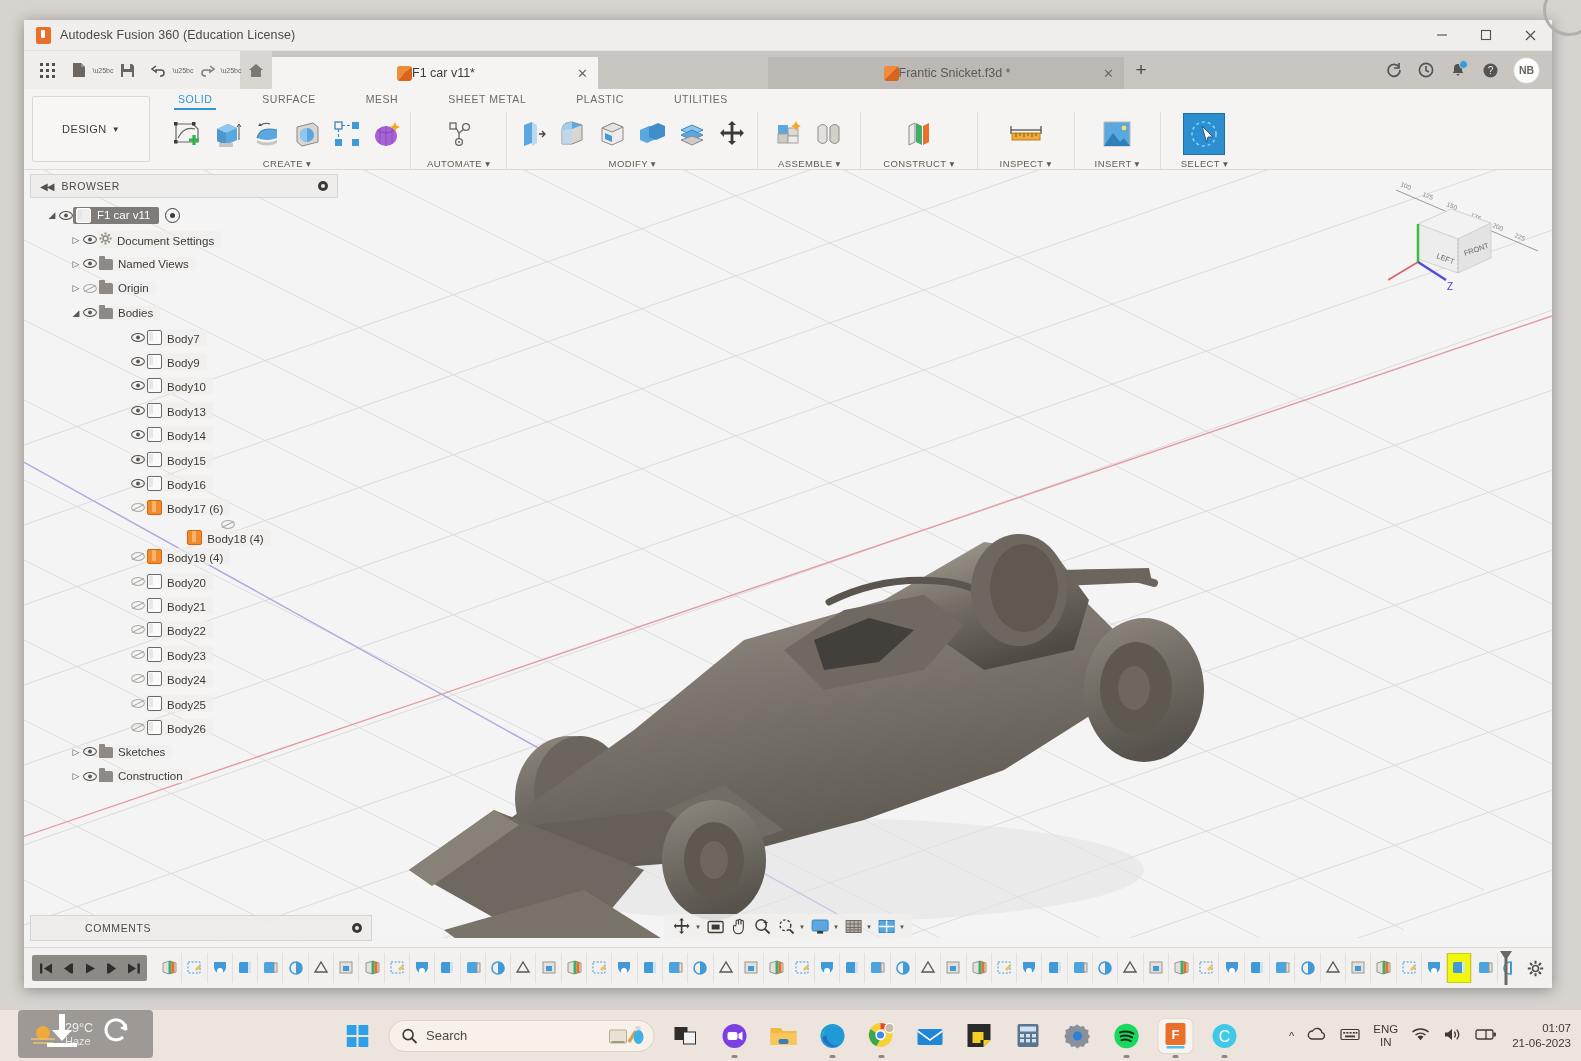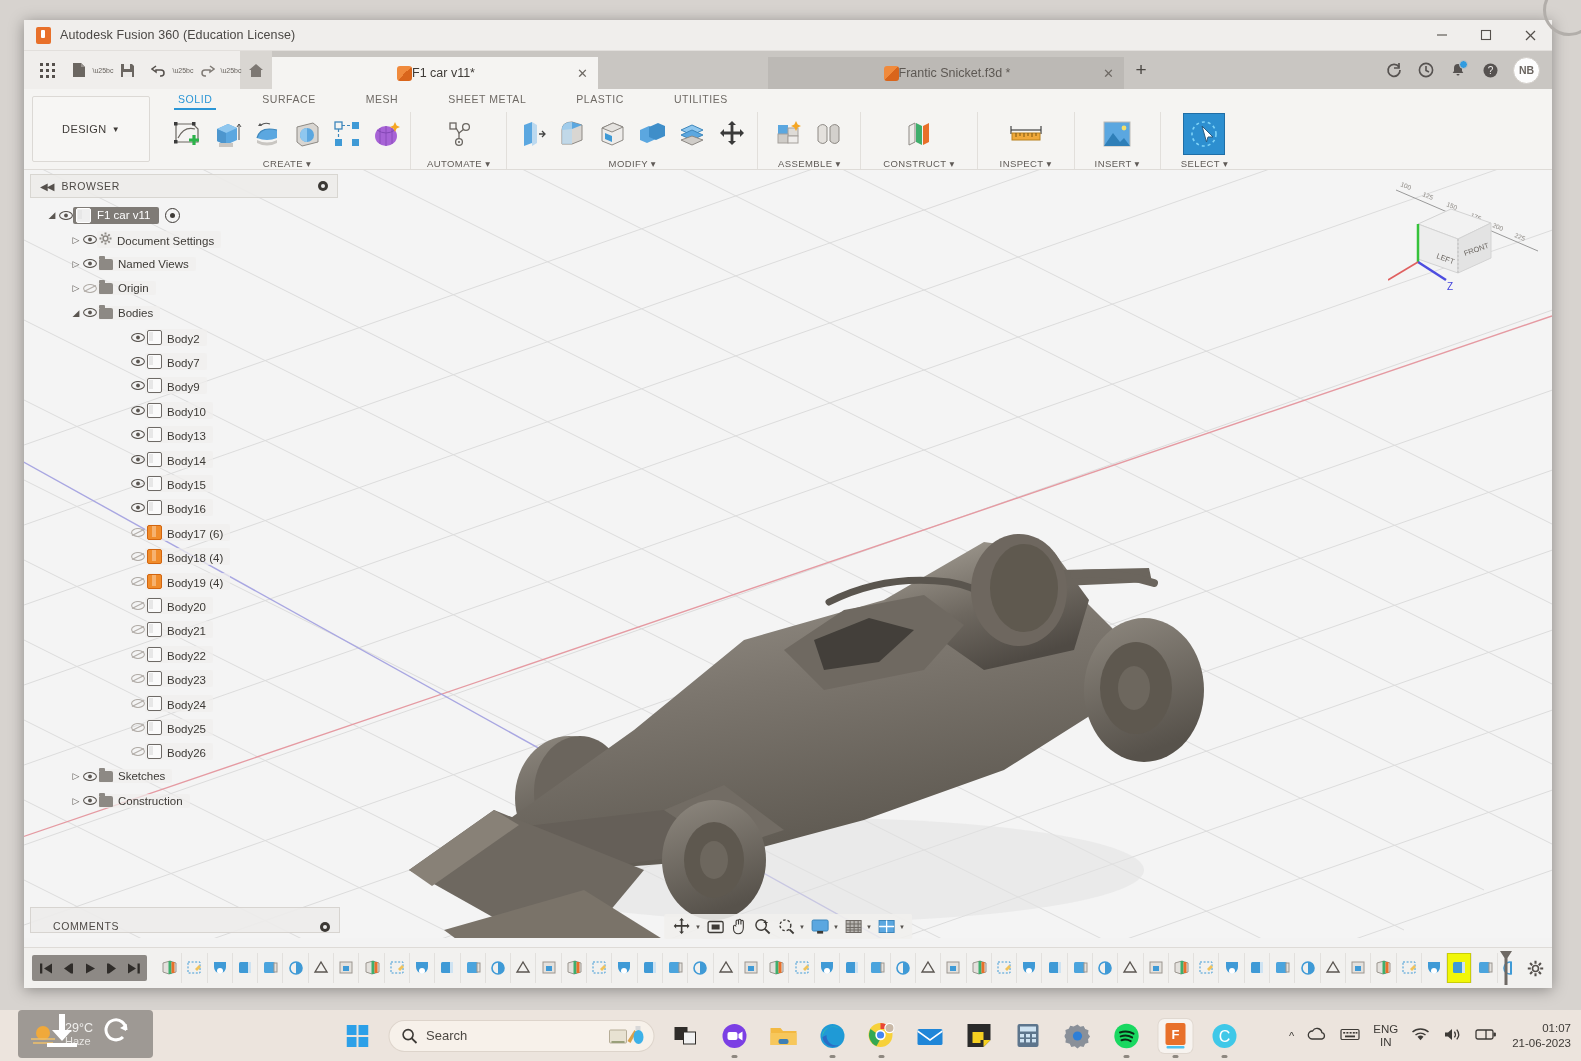--- a/index.html
+++ b/index.html
@@ -82,22 +82,22 @@
   .bodyico.orange:after{background:#f6b270;left:4px;width:4px;top:0;height:11px;}
   .rootsel{background:#7f7b76;color:#fff;padding:1px 9px 1px 3px;border-radius:2px;display:flex;align-items:center;gap:6px;}
   .rootsel .bodyico{border-color:#fff;background:#efefef;}
   .radio{width:13px;height:13px;border-radius:50%;border:1.6px solid #3f3b37;display:flex;align-items:center;justify-content:center;margin-left:6px;}
   .radio:after{content:"";width:5px;height:5px;border-radius:50%;background:#3f3b37;}
 
   
   .viewcube{position:absolute;right:14px;top:6px;width:150px;height:125px;}
 
   
-  .comments{position:absolute;left:6px;bottom:14px;width:308px;height:24px;background:rgba(237,236,234,.92);
-            border:1px solid rgba(210,207,203,.85);display:flex;align-items:flex-end;}
+  .comments{position:absolute;left:6px;bottom:6px;width:308px;height:24px;background:rgba(237,236,234,.92);
+            border:1px solid rgba(210,207,203,.85);display:flex;align-items:center;padding-left:32px;}
   .comments .ttl{font-size:10.5px;color:#4d4945;letter-spacing:.6px;margin-left:22px;flex:1;}
   .comments .dot{width:10px;height:10px;border-radius:50%;background:#3c3935;margin-right:9px;position:relative;}
   .comments .dot:after{content:"";position:absolute;left:3px;top:3px;width:4px;height:4px;border-radius:50%;background:#ededed;}
   .navbar{position:absolute;left:50%;transform:translateX(-50%);bottom:8px;height:25px;background:rgba(240,239,237,.88);
           display:flex;align-items:center;padding:0 5px;gap:1px;border-radius:2px;}
   .nvi{height:22px;display:flex;align-items:center;justify-content:center;padding:0 3px;}
   .nvcar{font-size:6px;color:#55504c;padding-right:2px;}
 
   
   .timeline{height:40px;background:#f2f1ef;border-top:1px solid #dedbd7;display:flex;align-items:center;flex:none;position:relative;}
@@ -667,128 +667,115 @@
             <div class="trow" style="padding-left: 88px;">
               <span class="tri"></span>
               <span class="eye">
                 <svg width="14" height="9" viewBox="0 0 14 9">
                   <ellipse cx="7" cy="4.5" rx="6.4" ry="4" fill="none" stroke="#5b5651" stroke-width="1.1"></ellipse>
                   <circle cx="7" cy="4.5" r="1.9" fill="#5b5651"></circle>
                 </svg>
               </span>
               <span class="chip">
                 <span class="bodyico"></span>
-                <span>Body2</span>
+                <span>Body7</span>
               </span>
             </div>
             <div class="trow" style="padding-left: 88px;">
               <span class="tri"></span>
               <span class="eye">
                 <svg width="14" height="9" viewBox="0 0 14 9">
                   <ellipse cx="7" cy="4.5" rx="6.4" ry="4" fill="none" stroke="#5b5651" stroke-width="1.1"></ellipse>
                   <circle cx="7" cy="4.5" r="1.9" fill="#5b5651"></circle>
                 </svg>
               </span>
               <span class="chip">
                 <span class="bodyico"></span>
-                <span>Body7</span>
+                <span>Body9</span>
               </span>
             </div>
             <div class="trow" style="padding-left: 88px;">
               <span class="tri"></span>
               <span class="eye">
                 <svg width="14" height="9" viewBox="0 0 14 9">
                   <ellipse cx="7" cy="4.5" rx="6.4" ry="4" fill="none" stroke="#5b5651" stroke-width="1.1"></ellipse>
                   <circle cx="7" cy="4.5" r="1.9" fill="#5b5651"></circle>
                 </svg>
               </span>
               <span class="chip">
                 <span class="bodyico"></span>
-                <span>Body9</span>
+                <span>Body10</span>
               </span>
             </div>
             <div class="trow" style="padding-left: 88px;">
               <span class="tri"></span>
               <span class="eye">
                 <svg width="14" height="9" viewBox="0 0 14 9">
                   <ellipse cx="7" cy="4.5" rx="6.4" ry="4" fill="none" stroke="#5b5651" stroke-width="1.1"></ellipse>
                   <circle cx="7" cy="4.5" r="1.9" fill="#5b5651"></circle>
                 </svg>
               </span>
               <span class="chip">
                 <span class="bodyico"></span>
-                <span>Body10</span>
+                <span>Body13</span>
               </span>
             </div>
             <div class="trow" style="padding-left: 88px;">
               <span class="tri"></span>
               <span class="eye">
                 <svg width="14" height="9" viewBox="0 0 14 9">
                   <ellipse cx="7" cy="4.5" rx="6.4" ry="4" fill="none" stroke="#5b5651" stroke-width="1.1"></ellipse>
                   <circle cx="7" cy="4.5" r="1.9" fill="#5b5651"></circle>
                 </svg>
               </span>
               <span class="chip">
                 <span class="bodyico"></span>
-                <span>Body13</span>
+                <span>Body14</span>
               </span>
             </div>
             <div class="trow" style="padding-left: 88px;">
               <span class="tri"></span>
               <span class="eye">
                 <svg width="14" height="9" viewBox="0 0 14 9">
                   <ellipse cx="7" cy="4.5" rx="6.4" ry="4" fill="none" stroke="#5b5651" stroke-width="1.1"></ellipse>
                   <circle cx="7" cy="4.5" r="1.9" fill="#5b5651"></circle>
                 </svg>
               </span>
               <span class="chip">
                 <span class="bodyico"></span>
-                <span>Body14</span>
+                <span>Body15</span>
               </span>
             </div>
             <div class="trow" style="padding-left: 88px;">
               <span class="tri"></span>
               <span class="eye">
                 <svg width="14" height="9" viewBox="0 0 14 9">
                   <ellipse cx="7" cy="4.5" rx="6.4" ry="4" fill="none" stroke="#5b5651" stroke-width="1.1"></ellipse>
                   <circle cx="7" cy="4.5" r="1.9" fill="#5b5651"></circle>
                 </svg>
               </span>
               <span class="chip">
                 <span class="bodyico"></span>
-                <span>Body15</span>
-              </span>
-            </div>
-            <div class="trow" style="padding-left: 88px;">
-              <span class="tri"></span>
-              <span class="eye">
-                <svg width="14" height="9" viewBox="0 0 14 9">
-                  <ellipse cx="7" cy="4.5" rx="6.4" ry="4" fill="none" stroke="#5b5651" stroke-width="1.1"></ellipse>
-                  <circle cx="7" cy="4.5" r="1.9" fill="#5b5651"></circle>
-                </svg>
-              </span>
-              <span class="chip">
-                <span class="bodyico"></span>
                 <span>Body16</span>
               </span>
             </div>
             <div class="trow" style="padding-left: 88px;">
               <span class="tri"></span>
               <span class="eye">
                 <svg width="14" height="9" viewBox="0 0 14 9">
                   <ellipse cx="7" cy="4.5" rx="6.4" ry="4" fill="none" stroke="#b2ada8" stroke-width="1.1"></ellipse>
                   <path d="M1 7.5 L13 1.5" stroke="#b2ada8" stroke-width="1.1"></path>
                 </svg>
               </span>
               <span class="chip">
                 <span class="bodyico orange"></span>
                 <span>Body17 (6)</span>
               </span>
             </div>
-            <div class="trow" style="padding-left: 88px;">
+            <div class="trow" style="padding-left: 88px; flex-direction: column;">
               <span class="tri"></span>
               <span class="eye">
                 <svg width="14" height="9" viewBox="0 0 14 9">
                   <ellipse cx="7" cy="4.5" rx="6.4" ry="4" fill="none" stroke="#b2ada8" stroke-width="1.1"></ellipse>
                   <path d="M1 7.5 L13 1.5" stroke="#b2ada8" stroke-width="1.1"></path>
                 </svg>
               </span>
               <span class="chip">
                 <span class="bodyico orange"></span>
                 <span>Body18 (4)</span>

